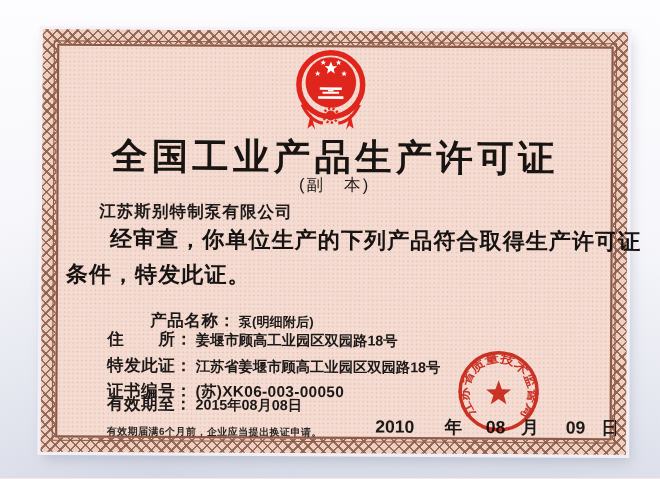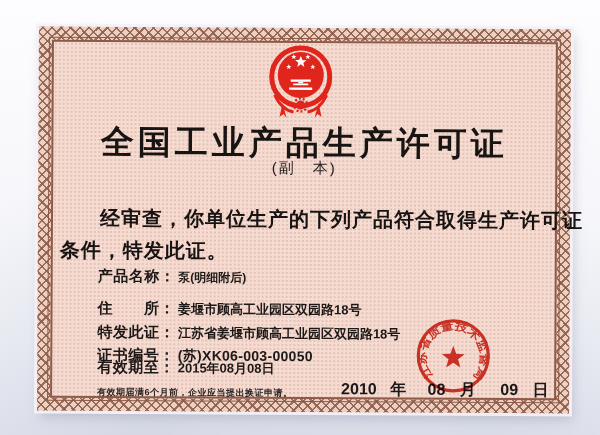--- a/index.html
+++ b/index.html
@@ -49,37 +49,37 @@
     font-size:15px;font-weight:600;color:#1d1918;letter-spacing:1px;
   }
   .statement{
     position:absolute;left:7px;top:160px;width:490px;
     font-size:20px;font-weight:bold;color:#171312;line-height:32px;letter-spacing:1px;
   }
   .statement .l1{text-indent:40px;white-space:nowrap;}
   .row{position:absolute;left:45px;white-space:nowrap;color:#1c1817;}
   .row .lbl{font-size:15px;font-weight:bold;letter-spacing:.5px;}
   .row .val{font-size:13px;font-weight:bold;margin-left:3px;}
-  .row-product{top:225px;}
+  .row-product{top:240px;margin-left:39px;}
   .row-product .val{font-size:12px;}
   .row-addr{top:257px;}
   .row-prod-addr{top:281px;}
   .row-certno{top:304px;}
   .row-certno .val{font-size:14px;letter-spacing:.3px;margin-top:36px;}
   .row-valid{top:316px;}
   .note{
     position:absolute;left:45px;top:344px;
     font-size:9px;font-weight:bold;color:#2a2422;letter-spacing:.5px;
   }
   .issue-date{
     position:absolute;left:289px;top:326px;white-space:nowrap;
     font-size:16px;font-weight:bold;color:#1c1817;
   }
   .issue-date span{display:inline-block;}
-  .d-year{margin-right:9px;}
+  .d-year{margin-right:23px;}
   .d-yl{margin-right:17px;}
   .d-month{margin-right:10px;}
   .d-ml{margin-right:20px;}
   .d-day{margin-right:10px;margin-top:11px;}
   .seal{
     position:absolute;left:361px;top:272px;width:80px;height:80px;z-index:5;
     opacity:.92;mix-blend-mode:multiply;
   }
 </style>
 </head>
@@ -107,20 +107,21 @@
         <circle cx="32" cy="62" r="4.5" fill="#e0251c"></circle>
         <circle cx="32" cy="62" r="6.5" fill="none" stroke="#e0251c" stroke-width="2.4" stroke-dasharray="2 2"></circle>
         <path d="M6,52 Q13,67 25,69" fill="none" stroke="#e0251c" stroke-width="3"></path>
         <path d="M58,52 Q51,67 39,69" fill="none" stroke="#e0251c" stroke-width="3"></path>
         <path d="M14,60 l-3,14 l4,-3 l3,4 z" fill="#e0251c"></path>
         <path d="M50,60 l3,14 l-4,-3 l-3,4 z" fill="#e0251c"></path>
       </svg>
 
       <div class="title">全国工业产品生产许可证</div>
       <div class="subtitle">(副　本)</div>
+      <div class="company">江苏斯别特制泵有限公司</div>
 
       <div class="statement">
         <div class="l1">经审查，你单位生产的下列产品符合取得生产许可证</div>
         <div class="l2">条件，特发此证。</div>
       </div>
 
       <div class="row row-product">
         <span class="lbl">产品名称：</span><span class="val">泵(明细附后)</span>
       </div>
       <div class="row row-addr">

